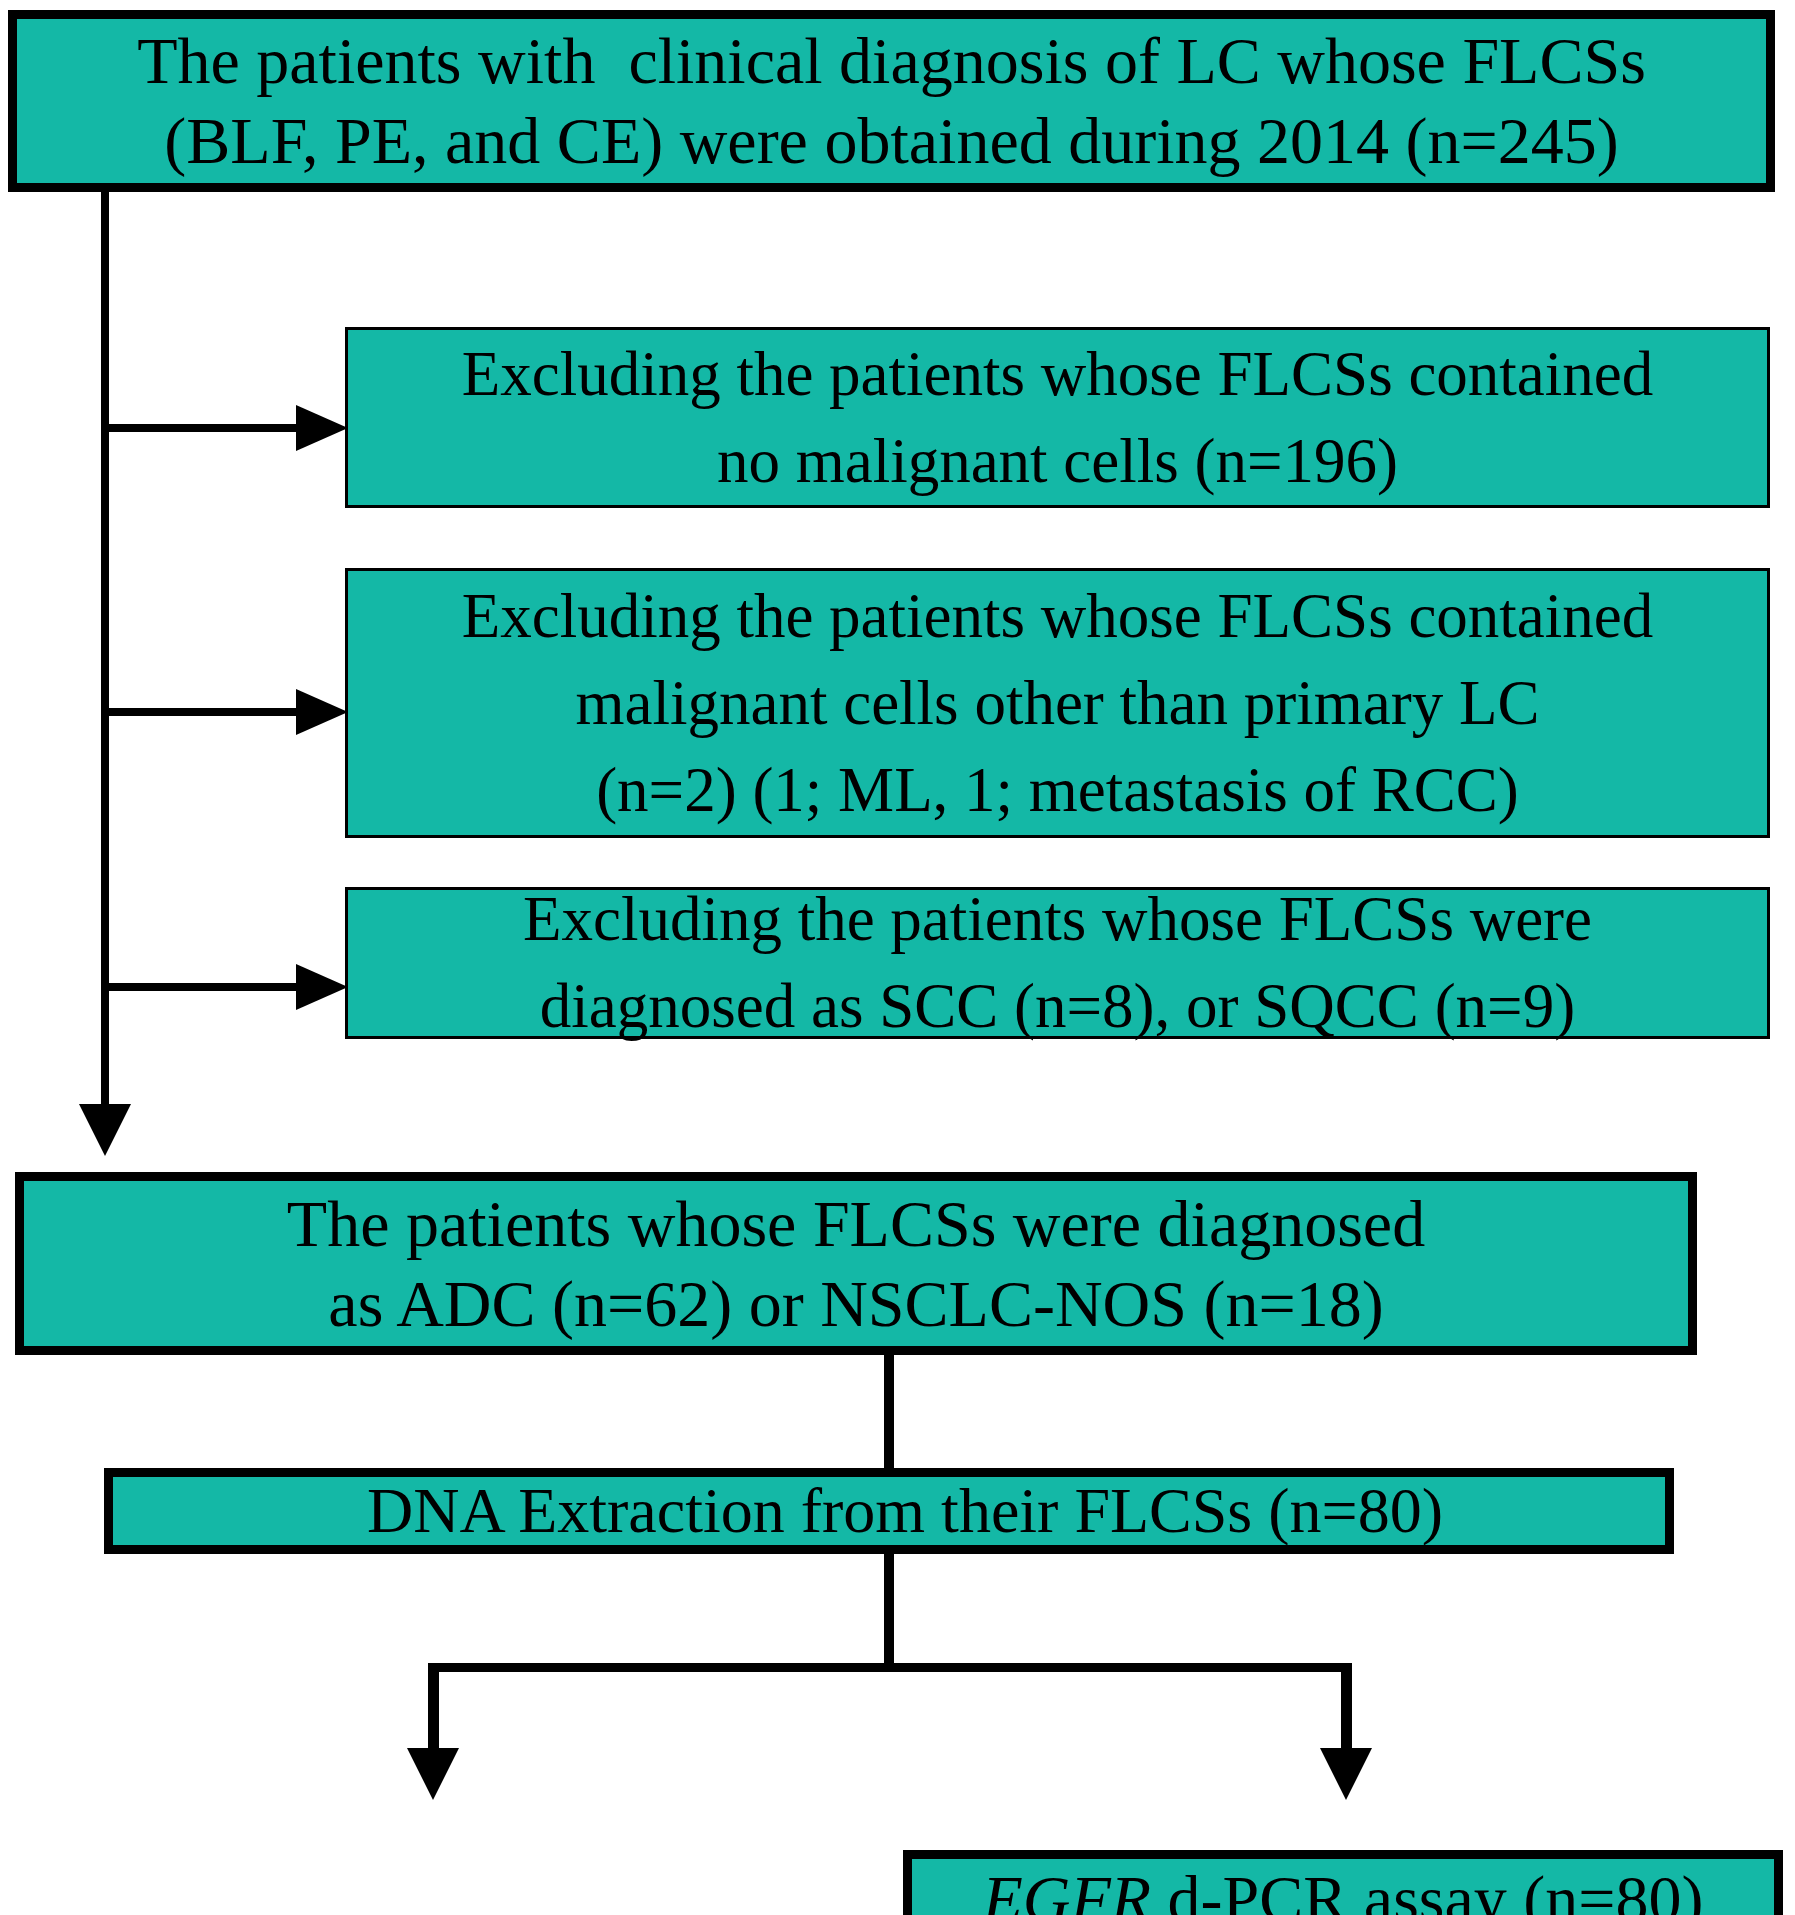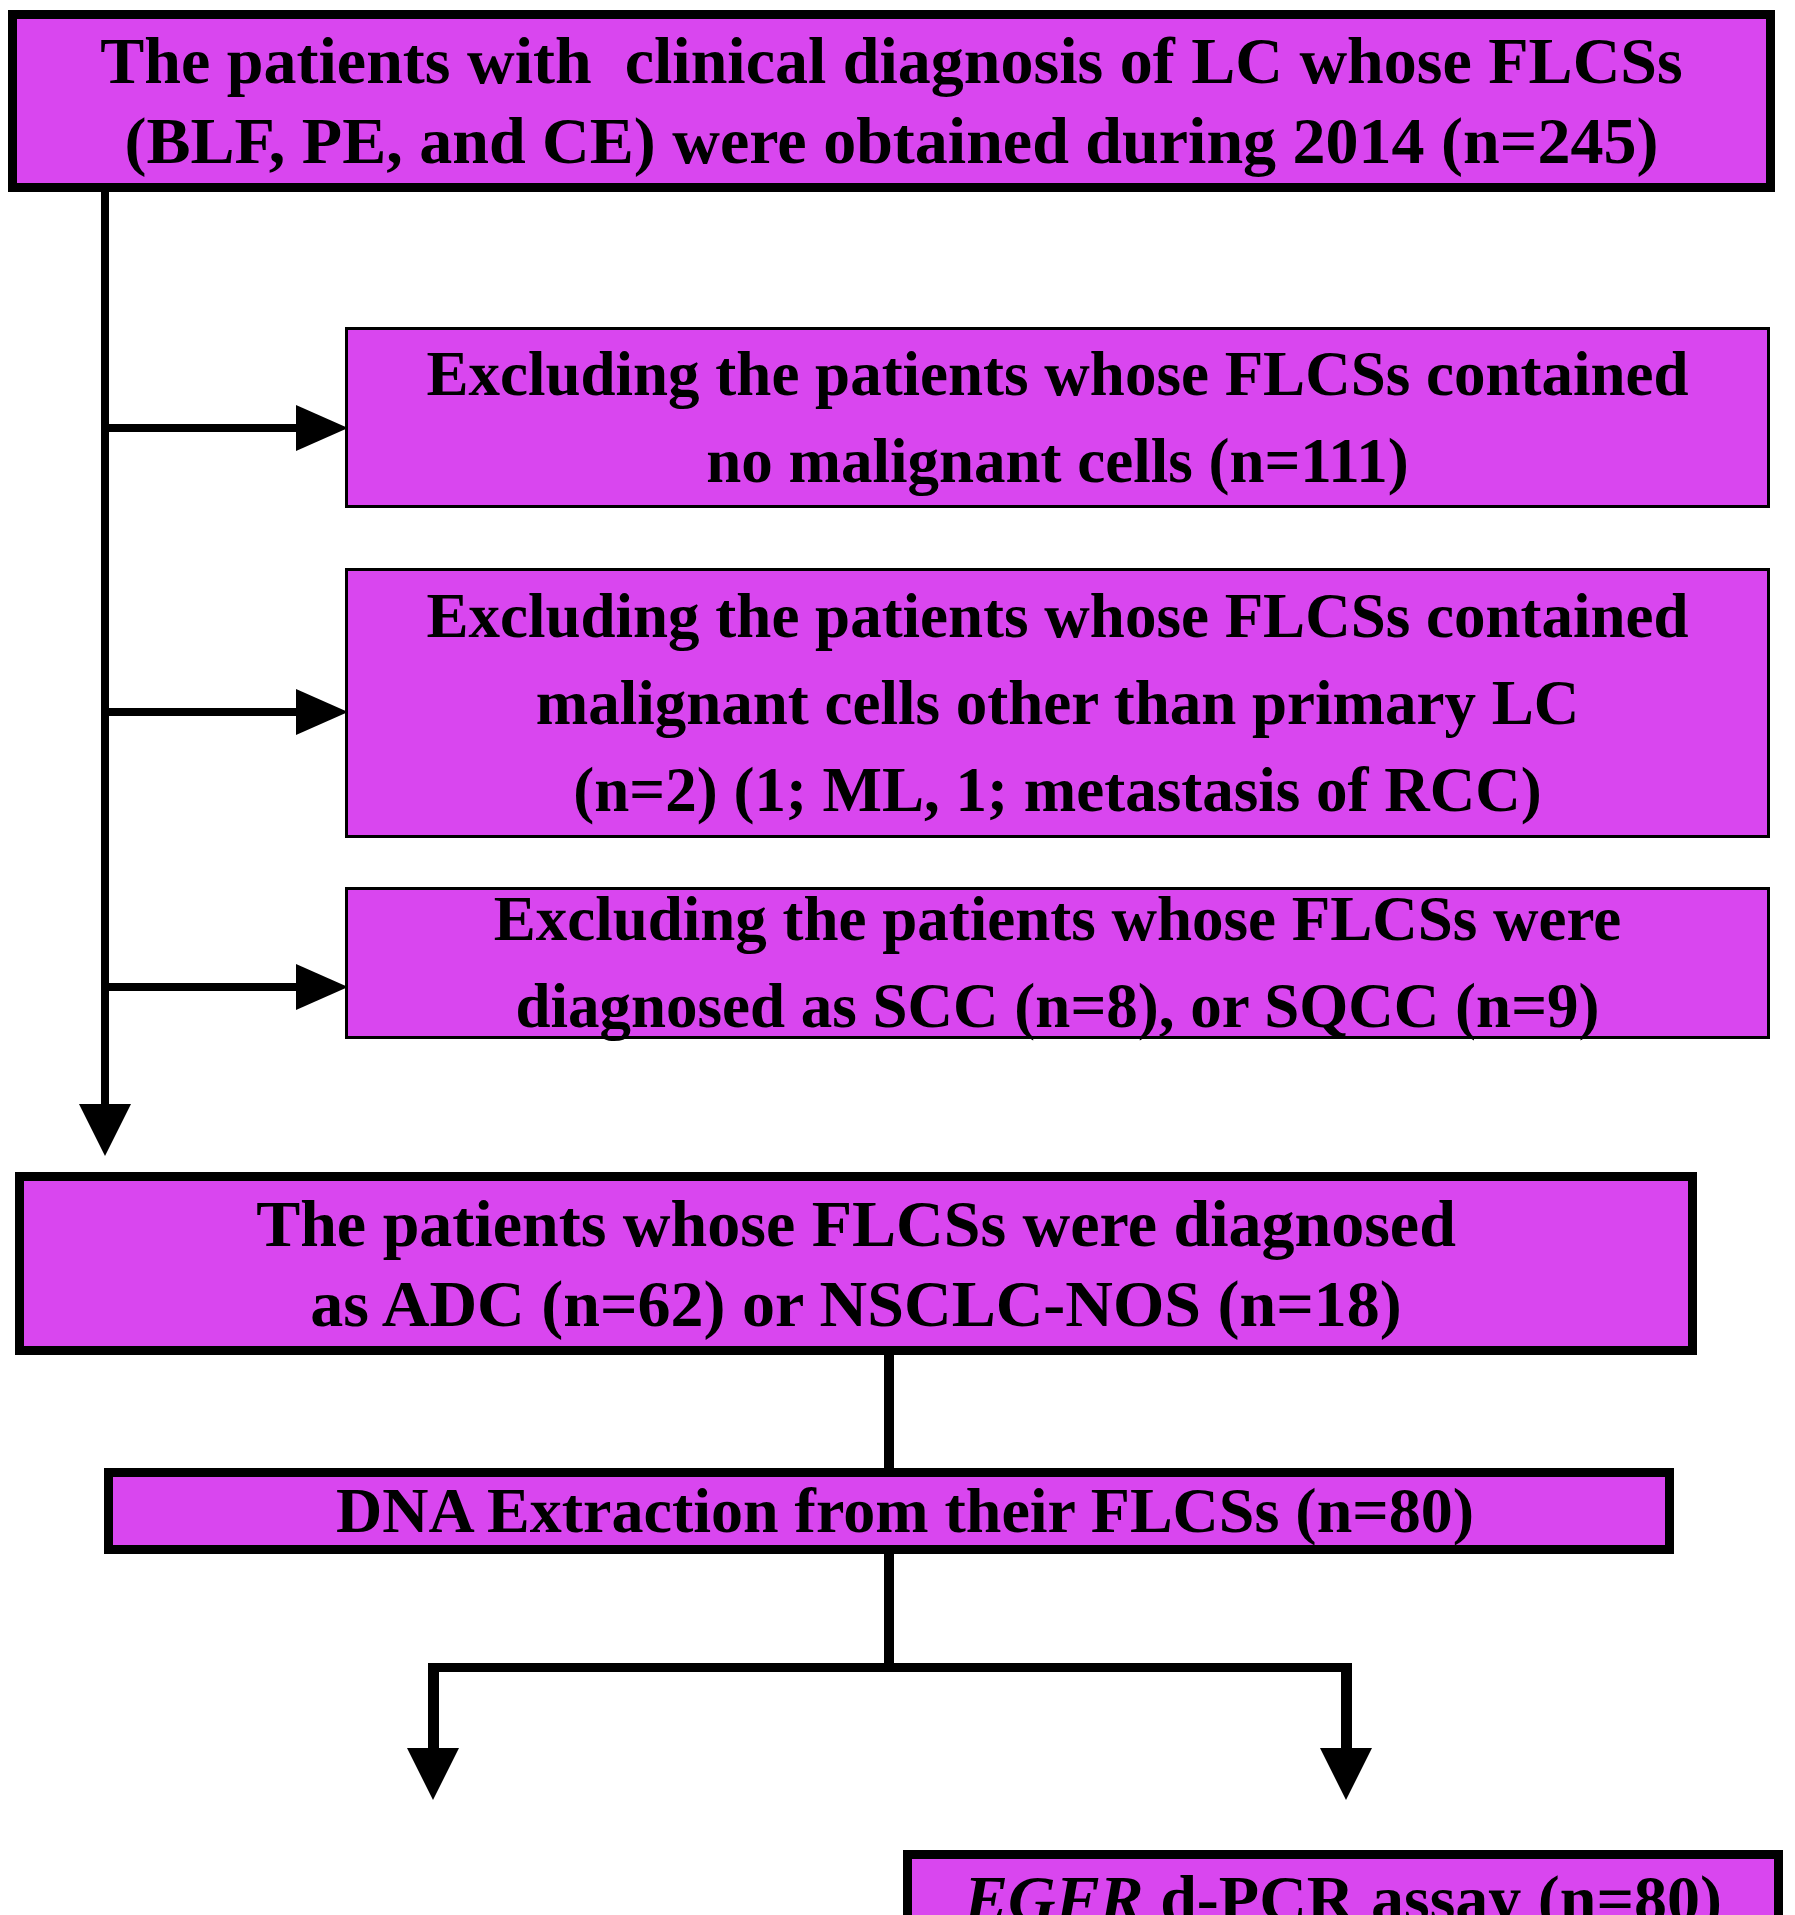--- a/index.html
+++ b/index.html
@@ -11,29 +11,28 @@
     position: relative;
     width: 1795px;
     height: 1915px;
     background: #ffffff;
     overflow: hidden;
     font-family: "Liberation Serif", "DejaVu Serif", serif;
     color: #000000;
   }
   .box {
     position: absolute;
-    background: #d946ef;
+    background: #14b8a6;
     border: 9px solid #000000;
     box-sizing: border-box;
     display: flex;
     flex-direction: column;
     align-items: center;
     justify-content: center;
     text-align: center;
-    font-weight: bold;
   }
   .box.thin {
     border-width: 3px;
   }
   .line {
     white-space: pre;
   }
   .f-large   { font-size: 66px; line-height: 80px; }
   .f-med     { font-size: 63px; line-height: 87px; }
   .f-single  { font-size: 64px; line-height: 66px; }
@@ -71,21 +70,21 @@
   </div>
 
   <div class="bar" style="left:101px; top:192px; width:8px; height:914px;"></div>
   <div class="arrow-down" style="left:79px; top:1104px;"></div>
 
   <div class="bar" style="left:105px; top:424px; width:195px; height:8px;"></div>
   <div class="arrow-right" style="left:296px; top:405px;"></div>
 
   <div class="box thin f-med" style="left:345px; top:327px; width:1425px; height:181px;">
     <div class="line">Excluding the patients whose FLCSs contained</div>
-    <div class="line">no malignant cells (n=111)</div>
+    <div class="line">no malignant cells (n=196)</div>
   </div>
 
   <div class="bar" style="left:105px; top:708px; width:195px; height:8px;"></div>
   <div class="arrow-right" style="left:296px; top:689px;"></div>
 
   <div class="box thin f-med" style="left:345px; top:568px; width:1425px; height:270px;">
     <div class="line">Excluding the patients whose FLCSs contained</div>
     <div class="line">malignant cells other than primary LC</div>
     <div class="line">(n=2) (1; ML, 1; metastasis of RCC)</div>
   </div>

